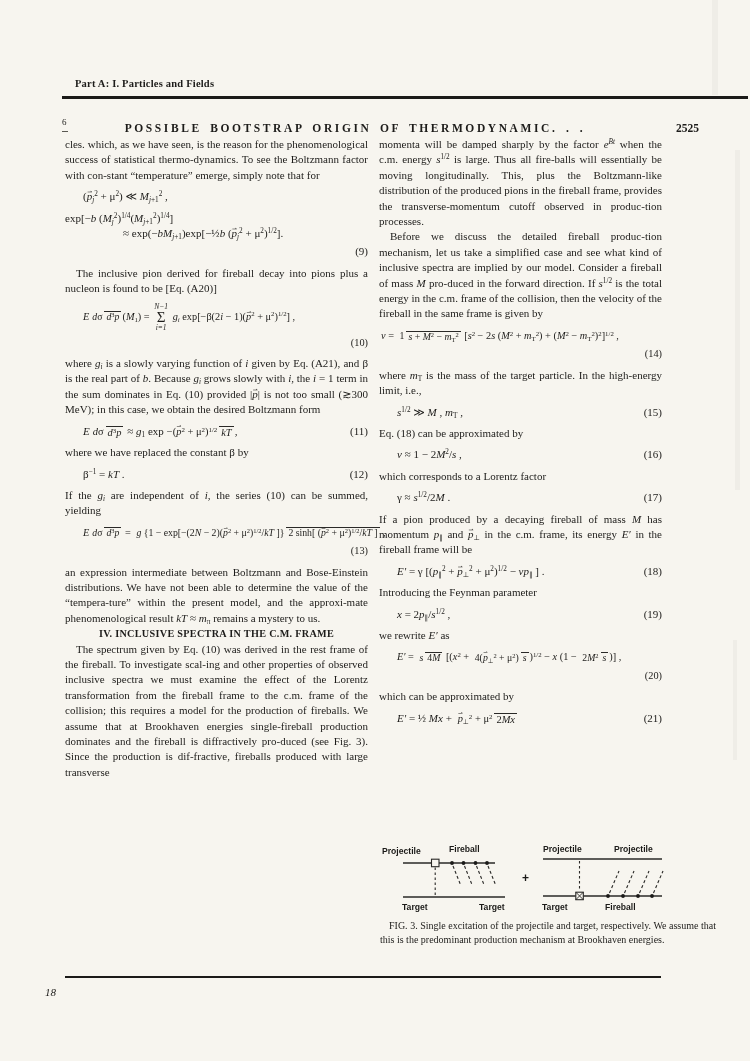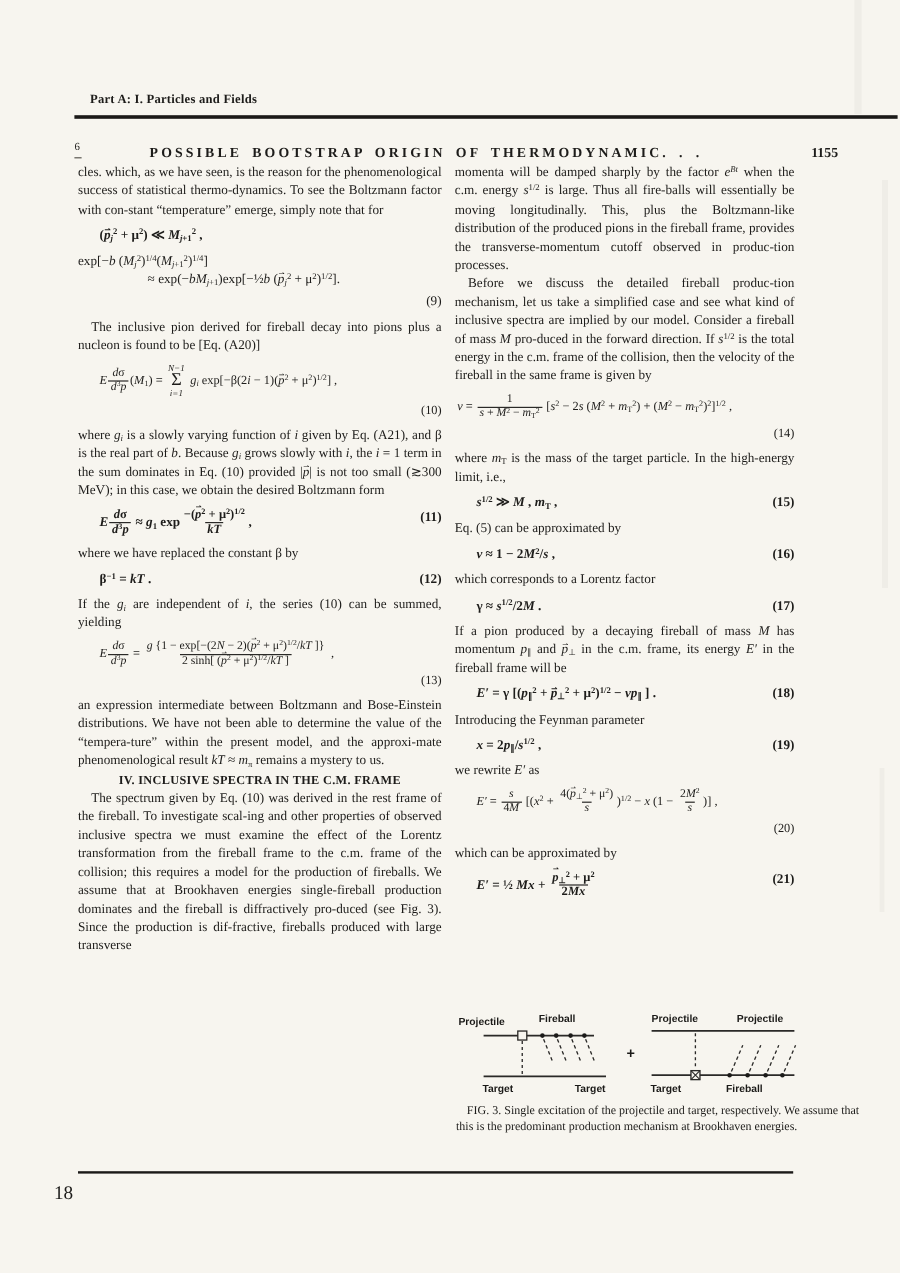--- a/index.html
+++ b/index.html
@@ -28,66 +28,66 @@
   .col p.ind{text-indent:11px;}
 
   i{font-style:italic;}
   sup{font-size:0.66em;vertical-align:0.5em;line-height:0;}
   sub{font-size:0.66em;vertical-align:-0.25em;line-height:0;}
   .vec{position:relative;font-style:italic;display:inline-block;}
   .vec::after{content:"⇀";position:absolute;left:0.08em;top:-0.62em;font-size:0.55em;font-style:normal;}
 
   
   .eq{margin:6px 0 6px 0;}
-  .eq-row{display:flex;align-items:flex-start;font-weight:bold;}
+  .eq-row{display:flex;align-items:flex-end;}
   .eq-body{padding-left:18px;}
   .eq-flush .eq-body{padding-left:2px;}
   .eq-num{margin-left:auto;padding-left:6px;}
   .eq-num-line{text-align:right;margin-top:3px;}
   .eq-line{white-space:nowrap;}
   .eq-line-2{margin-left:58px;}
   .eq-small{font-size:10.3px;}
-  .frac{display:inline-flex;flex-direction:column;align-items:center;vertical-align:middle;
+  .frac{display:inline-flex;align-items:center;vertical-align:middle;
         line-height:1.12;font-size:0.95em;margin:0 1px;}
   .frac .fn{display:block;padding:0 2px;}
   .frac .fd{display:block;border-top:1px solid #2a2927;padding:0 2px;}
   .sum{display:inline-flex;flex-direction:column;align-items:center;vertical-align:middle;
        line-height:1;margin:0 2px;}
   .sum .slim{font-size:7.5px;font-style:italic;}
   .sum .ssig{font-size:15px;line-height:14px;}
 
   .section-heading{text-align:center;font-size:10.2px;font-weight:700;letter-spacing:0.3px;
       margin:13px 0 11px 0;text-indent:0;}
 
   
   #fig3{position:absolute;left:376px;top:841px;width:340px;height:74px;}
   #fig3 text{font-family:"Liberation Sans",sans-serif;font-size:8.6px;fill:#1b1a18;font-weight:600;}
   #fig3 .plus{font-size:12px;font-weight:700;}
   .fig-caption{position:absolute;left:380px;top:919px;width:336px;font-size:10px;
       line-height:13.5px;text-align:justify;text-indent:9px;}
 
   
   .footer-rule{position:absolute;left:65px;top:976px;width:596px;height:2px;background:#1b1a18;}
-  .footer-page{position:absolute;left:45px;top:986px;font-size:16px;}
+  .footer-page{position:absolute;left:45px;top:986px;font-size:11px;font-style:italic;}
 </style>
 </head>
 <body>
 
 <div id="page">
 
   <div class="streak" style="left:712px;top:0;width:6px;height:95px;"></div>
   <div class="streak" style="left:735px;top:150px;width:5px;height:340px;"></div>
   <div class="streak" style="left:733px;top:640px;width:4px;height:120px;"></div>
 
   <div class="section-label">Part A:  I. Particles and Fields</div>
   <div class="header-rule"></div>
   <div class="margin-mark">6</div>
   <div class="margin-tick"></div>
   <div class="running-title">POSSIBLE BOOTSTRAP ORIGIN OF THERMODYNAMIC. . .</div>
-  <div class="page-number">1155</div>
+  <div class="page-number">2525</div>
 
   <div class="col" id="left-col">
     <p>cles. which, as we have seen, is the reason for the phenomenological success of statistical thermo-dynamics.  To see the Boltzmann factor with con-stant “temperature” emerge, simply note that for</p>
     <div class="eq eq-row">
       <div class="eq-body eq-line">(<span class="vec">p</span><sub><i>j</i></sub><sup>2</sup> + μ<sup>2</sup>) ≪ <i>M</i><sub><i>j</i>+1</sub><sup>2</sup> ,</div>
     </div>
     <div class="eq eq-flush">
       <div class="eq-line">exp[−<i>b</i> (<i>M</i><sub><i>j</i></sub><sup>2</sup>)<sup>1/4</sup>(<i>M</i><sub><i>j</i>+1</sub><sup>2</sup>)<sup>1/4</sup>]</div>
       <div class="eq-line eq-line-2">≈ exp(−<i>bM</i><sub><i>j</i>+1</sub>)exp[−½<i>b</i> (<span class="vec">p</span><sub><i>j</i></sub><sup>2</sup> + μ<sup>2</sup>)<sup>1/2</sup>].</div>
       <div class="eq-num-line">(9)</div>
@@ -144,21 +144,21 @@
             <span class="fn">1</span>
             <span class="fd"><i>s</i> + <i>M</i><sup>2</sup> − <i>m</i><sub>T</sub><sup>2</sup></span>
           </span> [<i>s</i><sup>2</sup> − 2<i>s</i> (<i>M</i><sup>2</sup> + <i>m</i><sub>T</sub><sup>2</sup>) + (<i>M</i><sup>2</sup> − <i>m</i><sub>T</sub><sup>2</sup>)<sup>2</sup>]<sup>1/2</sup> ,</div>
       <div class="eq-num-line">(14)</div>
     </div>
     <p>where <i>m</i><sub>T</sub> is the mass of the target particle.  In the high-energy limit,  i.e.,</p>
     <div class="eq eq-row">
       <div class="eq-body eq-line"><i>s</i><sup>1/2</sup> ≫ <i>M</i> , <i>m</i><sub>T</sub> ,</div>
       <div class="eq-num">(15)</div>
     </div>
-    <p>Eq. (5) can be approximated by</p>
+    <p>Eq. (18) can be approximated by</p>
     <div class="eq eq-row">
       <div class="eq-body eq-line"><i>v</i> ≈ 1 − 2<i>M</i><sup>2</sup>/<i>s</i> ,</div>
       <div class="eq-num">(16)</div>
     </div>
     <p>which corresponds to a Lorentz factor</p>
     <div class="eq eq-row">
       <div class="eq-body eq-line">γ ≈ <i>s</i><sup>1/2</sup>/2<i>M</i> .</div>
       <div class="eq-num">(17)</div>
     </div>
     <p>If a pion produced by a decaying fireball of mass <i>M</i> has momentum <i>p</i><sub>∥</sub> and <span class="vec">p</span><sub>⊥</sub> in the c.m. frame,  its energy <i>E′</i> in the fireball frame will be</p>

